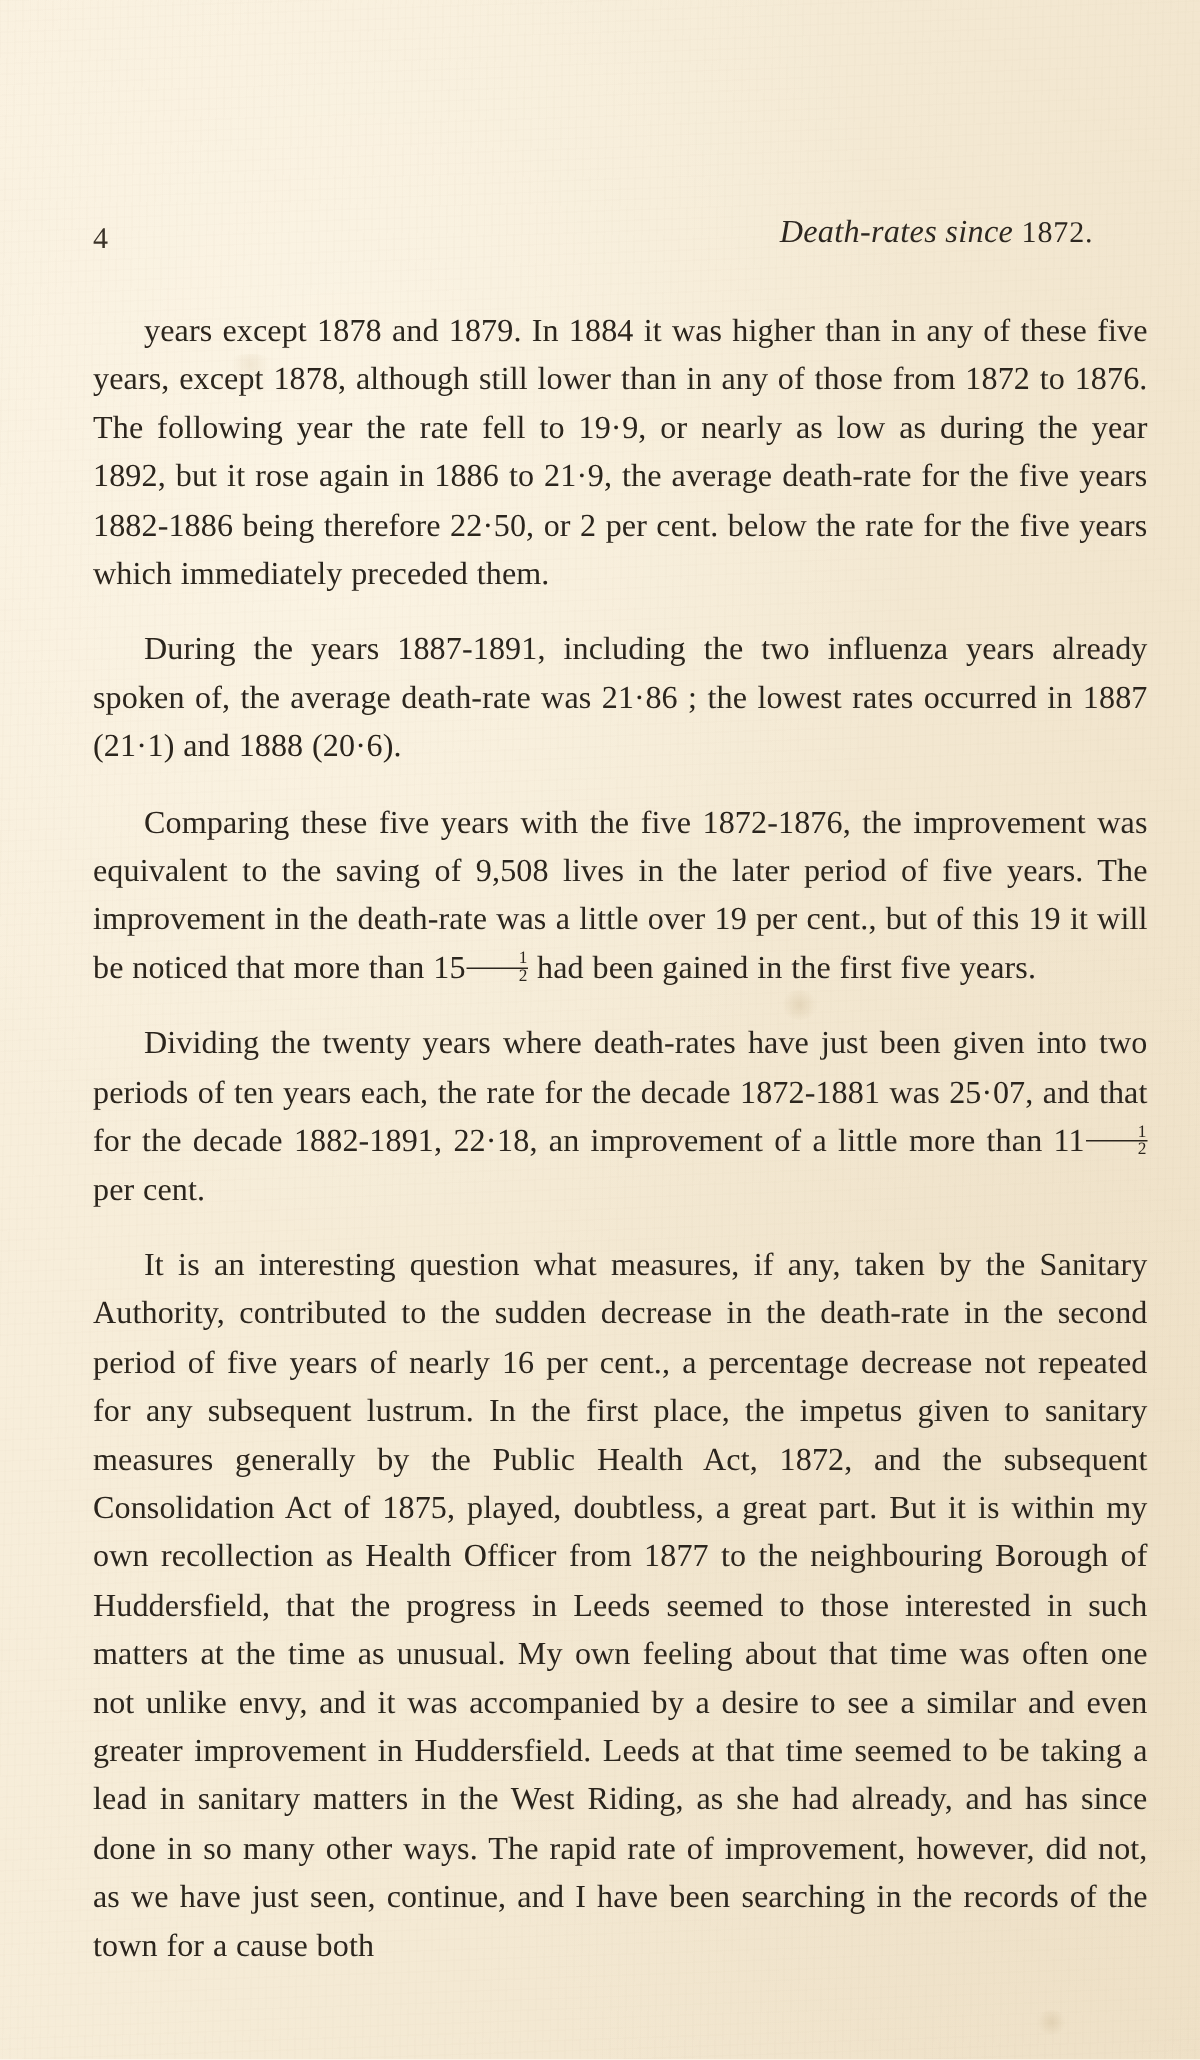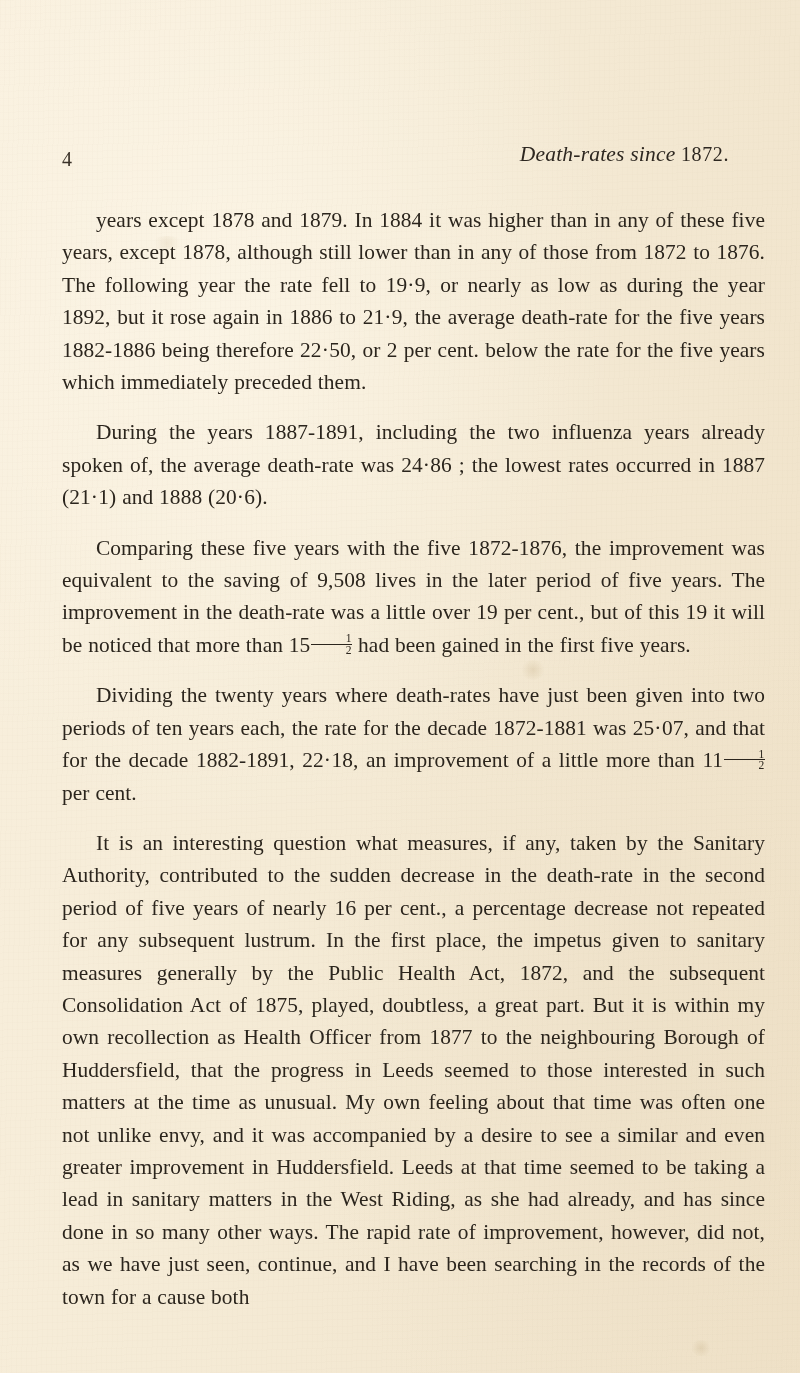--- a/index.html
+++ b/index.html
@@ -147,21 +147,21 @@
       <div class="head-title">
         <span>Death-rates since</span>
         <span class="yr">1872.</span>
       </div>
     </div>
 
     <div class="body-text">
 
       <p class="para"><span>years except 1878 and 1879.  In 1884 it was higher than in any of these five years, except 1878, although still lower than in any of those from 1872 to 1876.  The following year the rate fell to 19</span><span class="mdot">·</span><span>9, or nearly as low as during the year 1892, but it rose again in 1886 to 21</span><span class="mdot">·</span><span>9, the average death-rate for the five years 1882-1886 being therefore 22</span><span class="mdot">·</span><span>50, or 2 per cent. below the rate for the five years which immediately preceded them.</span></p>
 
-      <p class="para"><span>During the years 1887-1891, including the two influenza years already spoken of, the average death-rate was 24</span><span class="mdot">·</span><span>86 ; the lowest rates occurred in 1887 (21</span><span class="mdot">·</span><span>1) and 1888 (20</span><span class="mdot">·</span><span>6).</span></p>
+      <p class="para"><span>During the years 1887-1891, including the two influenza years already spoken of, the average death-rate was 21</span><span class="mdot">·</span><span>86 ; the lowest rates occurred in 1887 (21</span><span class="mdot">·</span><span>1) and 1888 (20</span><span class="mdot">·</span><span>6).</span></p>
 
       <p class="para"><span>Comparing these five years with the five 1872-1876, the improvement was equivalent to the saving of 9,508 lives in the later period of five years.  The improvement in the death-rate was a little over 19 per cent., but of this 19 it will be noticed that more than 15</span><span class="frac"><span class="num">1</span><span class="den">2</span></span> <span>had been gained in the first five years.</span></p>
 
       <p class="para"><span>Dividing the twenty years where death-rates have just been given into two periods of ten years each, the rate for the decade 1872-1881 was 25</span><span class="mdot">·</span><span>07, and that for the decade 1882-1891, 22</span><span class="mdot">·</span><span>18, an improvement of a little more than 11</span><span class="frac"><span class="num">1</span><span class="den">2</span></span> <span>per cent.</span></p>
 
       <p class="para tight-gap">It is an interesting question what measures, if any, taken by the Sanitary Authority, contributed to the sudden decrease in the death-rate in the second period of five years of nearly 16 per cent., a percentage decrease not repeated for any subsequent lustrum. In the first place, the impetus given to sanitary measures generally by the Public Health Act, 1872, and the subsequent Consolidation Act of 1875, played, doubtless, a great part.  But it is within my own recollection as Health Officer from 1877 to the neighbouring Borough of Huddersfield, that the progress in Leeds seemed to those interested in such matters at the time as unusual.  My own feeling about that time was often one not unlike envy, and it was accompanied by a desire to see a similar and even greater improvement in Huddersfield.  Leeds at that time seemed to be taking a lead in sanitary matters in the West Riding, as she had already, and has since done in so many other ways.  The rapid rate of improvement, however, did not, as we have just seen, continue, and I have been searching in the records of the town for a cause both</p>
 
     </div>
   </div>
 </div>

